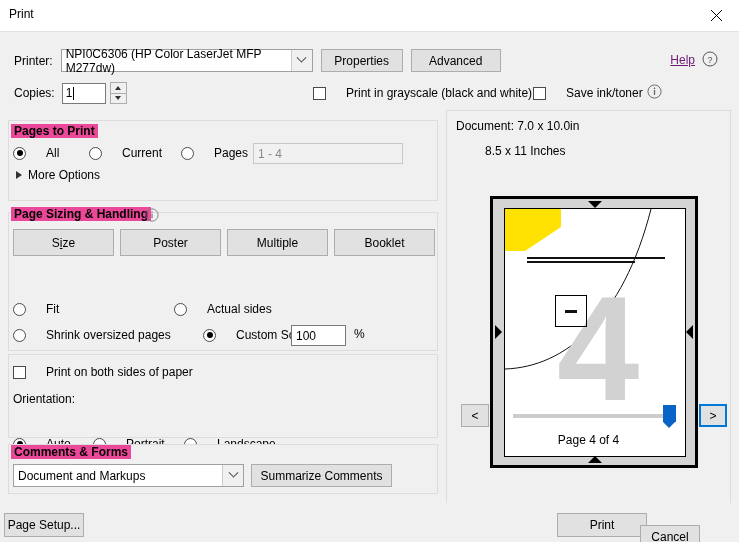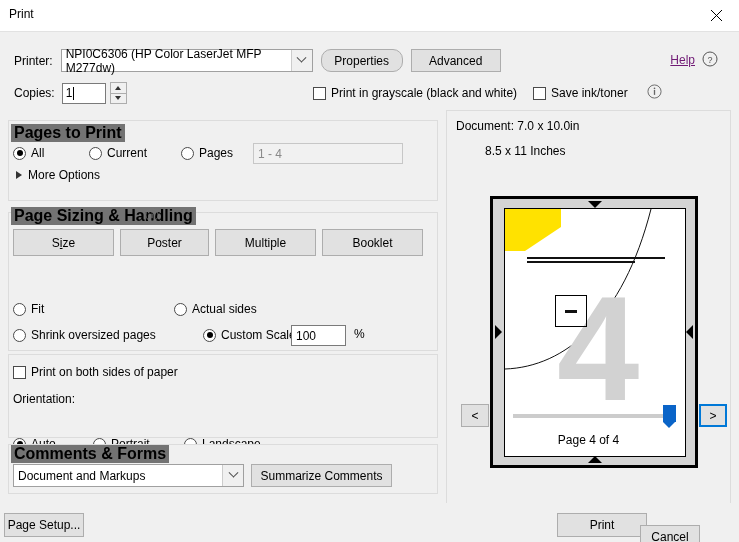--- a/index.html
+++ b/index.html
@@ -119,31 +119,31 @@
   .rd {
     width: 13px; height: 13px; border-radius: 50%;
     background: #fff; border: 1px solid #4a4a4a;
     display: inline-flex; align-items: center; justify-content: center;
     flex: 0 0 auto;
   }
   .rd.on::after {
     content: ""; width: 6px; height: 6px; border-radius: 50%;
     background: #000;
   }
-  .opt { display: flex; align-items: center; gap: 5px; font-size: 12px; }
+  .opt { display: flex; align-items: center; gap: 20px; font-size: 12px; }
 
   
   .group {
     position: absolute;
     border: 1px solid #dcdcdc;
     background: #f0f0f0;
   }
   .group-title {
-    position: absolute; font-weight: bold; font-size: 16px;
-    background: #737373; padding: 0 3px;
+    position: absolute; font-weight: bold; font-size: 12px;
+    background: #ec4899; padding: 0 3px;
   }
 
   
   .sizebtn {
     height: 27px; background: #e1e1e1; border: 1px solid #adadad;
     display: flex; align-items: center; justify-content: center;
     font-size: 12px; cursor: default;
   }
   .ul { text-decoration: underline; }
 
@@ -254,21 +254,21 @@
 <div class="dialog-body">
 
   <div class="printer-row row-inline">
     <span class="lbl">Printer:</span>
     <div class="combo" style="width:252px; margin-left:8px;">
       <span>NPI0C6306 (HP Color LaserJet MFP M277dw)</span>
       <span class="combo-arrow">
           <i></i>
         </span>
     </div>
-    <div class="btn" style="width:82px; margin-left:8px;border-radius:10px;">Properties</div>
+    <div class="btn" style="width:82px; margin-left:8px;">Properties</div>
     <div class="btn" style="width:90px; margin-left:8px;">Advanced</div>
   </div>
 
   <a class="help-link" href="#">Help</a>
   <svg class="help-icon" viewBox="0 0 16 16">
     <circle cx="8" cy="8" r="7" fill="none" stroke="#555" stroke-width="1"></circle>
     <text x="8" y="11.5" font-size="9" text-anchor="middle" fill="#555" font-family="Liberation Sans, sans-serif">?</text>
   </svg>
 
   <div class="copies-row row-inline">
@@ -328,21 +328,21 @@
   <svg style="position:absolute; left:145px; top:176px;" width="14" height="14" viewBox="0 0 16 16">
     <circle cx="8" cy="8" r="7" fill="none" stroke="#777" stroke-width="1"></circle>
     <circle cx="8" cy="4.6" r="0.9" fill="#777"></circle>
     <rect x="7.3" y="6.4" width="1.4" height="5.2" fill="#777"></rect>
   </svg>
 
   <div style="position:absolute; left:13px; top:197px; display:flex; gap:6px;">
     <div class="sizebtn" style="width:101px;">
       <span>S<span class="ul">i</span>ze</span>
     </div>
-    <div class="sizebtn" style="width:89px;text-align:center;">Poster</div>
+    <div class="sizebtn" style="width:101px;text-align:center;">Poster</div>
     <div class="sizebtn" style="width:101px;">Multiple</div>
     <div class="sizebtn" style="width:101px;">Booklet</div>
   </div>
 
   <div class="opt" style="position:absolute; left:13px; top:270px;">
     <span class="rd"></span>
     <span>Fit</span>
   </div>
   <div class="opt" style="position:absolute; left:174px; top:270px;">
     <span class="rd"></span>

